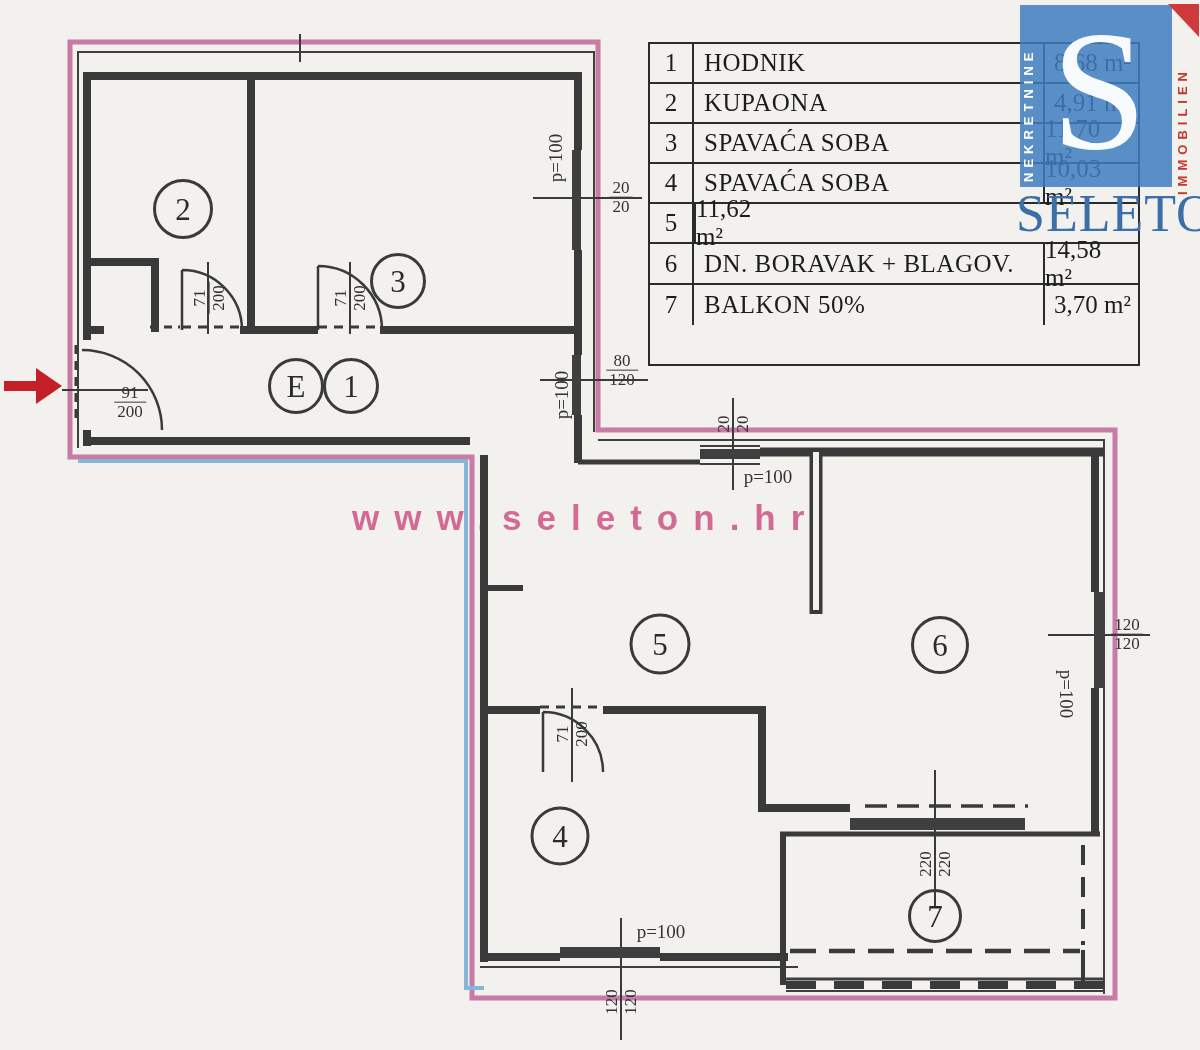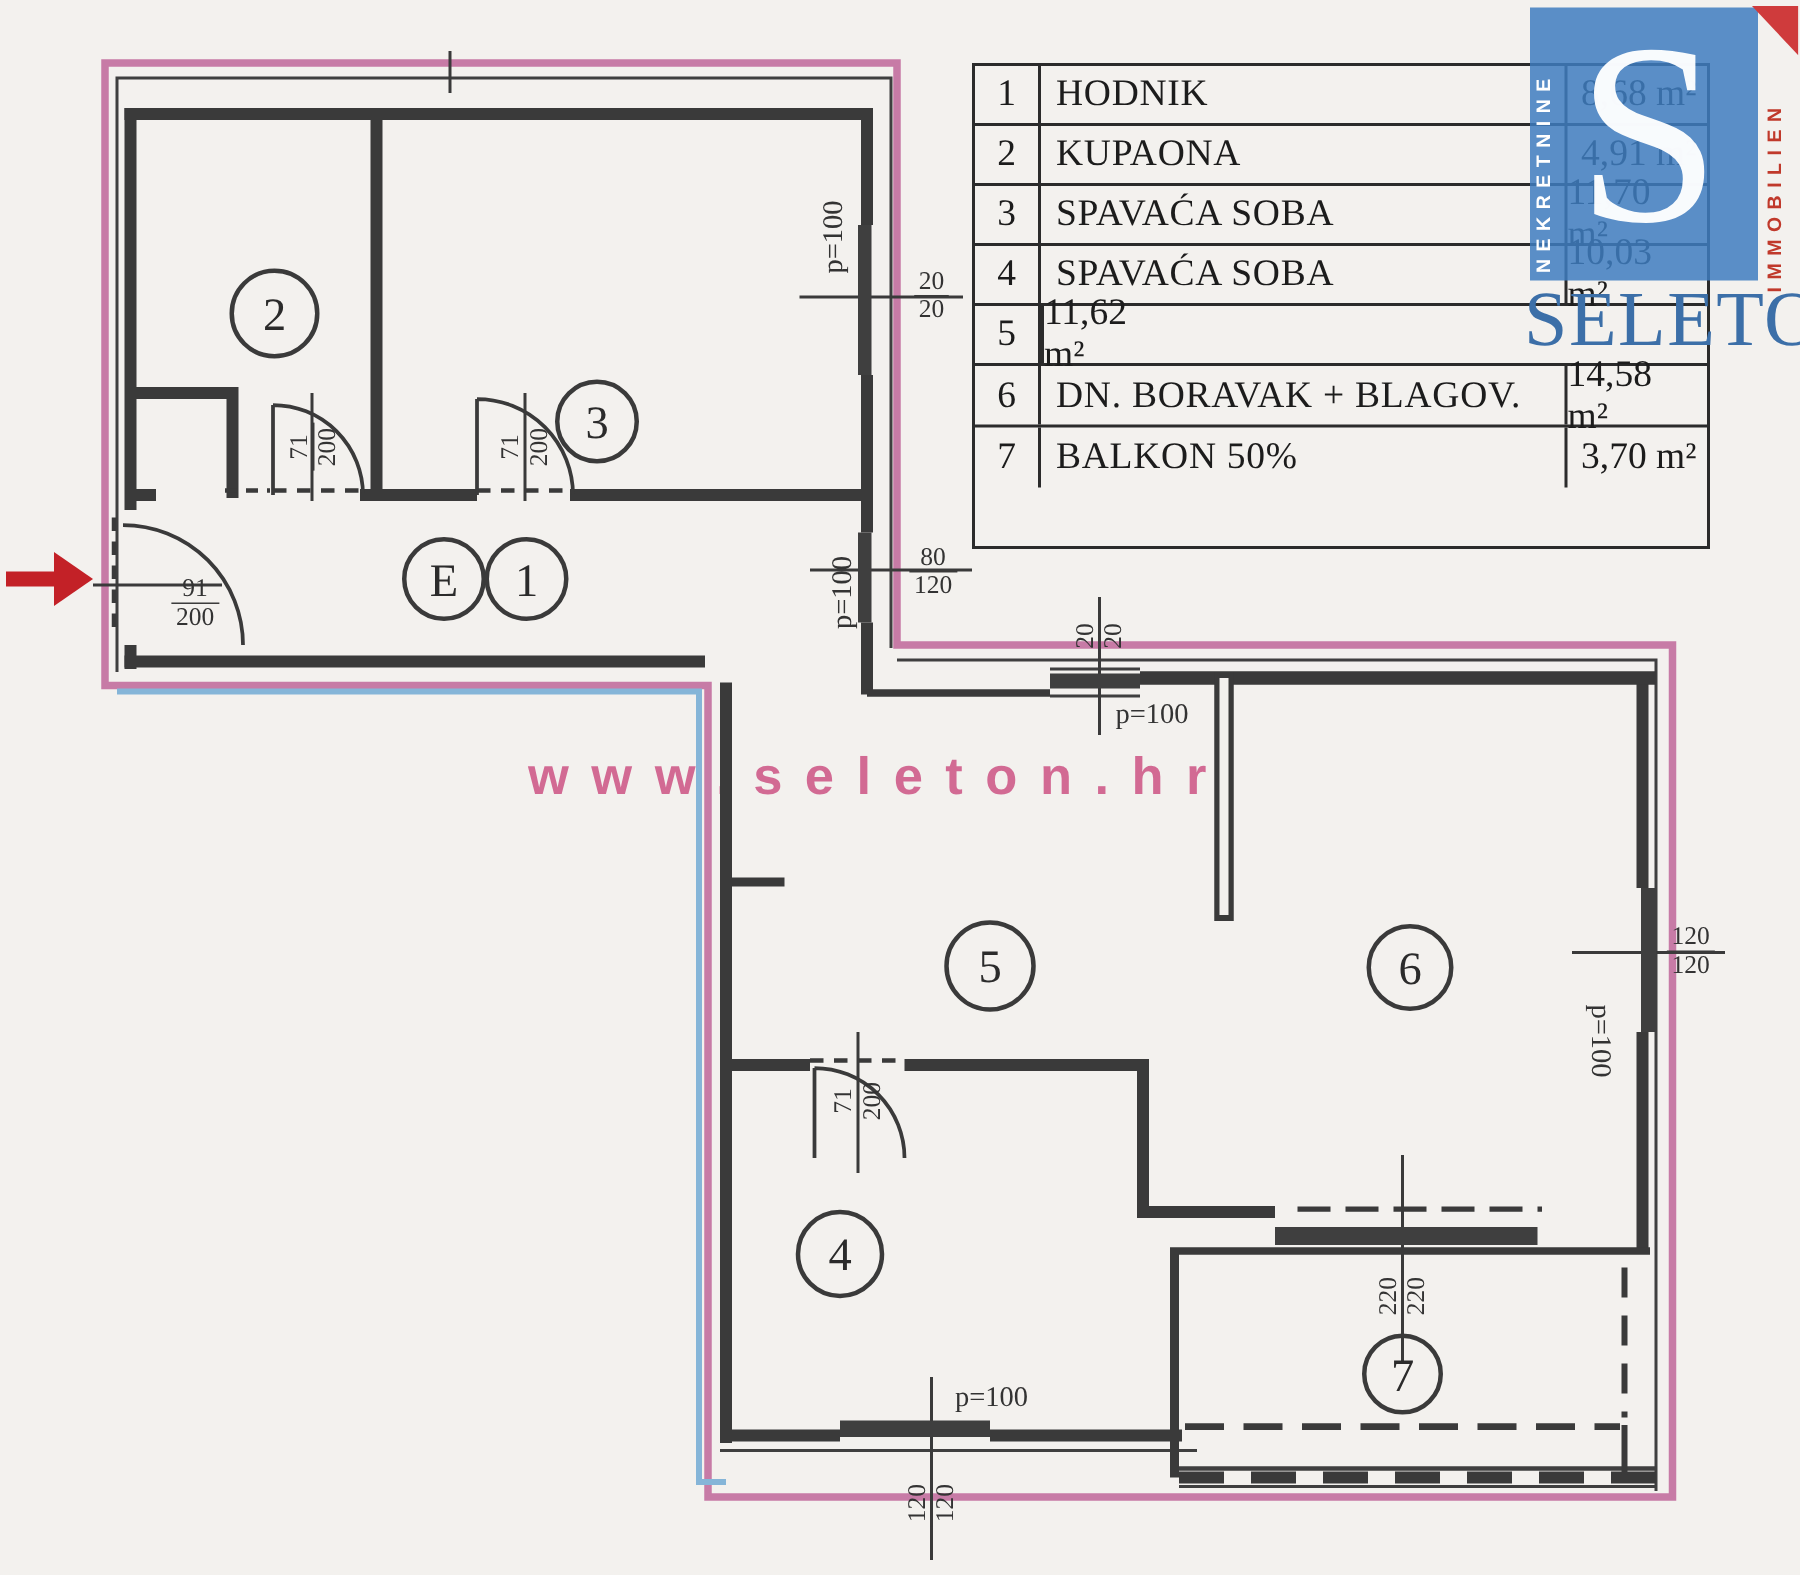--- a/index.html
+++ b/index.html
@@ -182,21 +182,21 @@
       <span class="b">200</span>
     </div>
   <div class="frac rotccw" style="left:350px;top:298px;">
       <span class="t">71</span>
       <span class="b">200</span>
     </div>
   <div class="frac" style="left:621px;top:197px;">
       <span class="t">20</span>
       <span class="b">20</span>
     </div>
-  <div class="frac" style="left:622px;top:381px;">
+  <div class="frac" style="left:622px;top:370px;">
       <span class="t">80</span>
       <span class="b">120</span>
     </div>
   <div class="frac rotccw" style="left:733px;top:424px;">
       <span class="t">20</span>
       <span class="b">20</span>
     </div>
   <div class="frac rotccw" style="left:572px;top:734px;">
       <span class="t">71</span>
       <span class="b">200</span>

